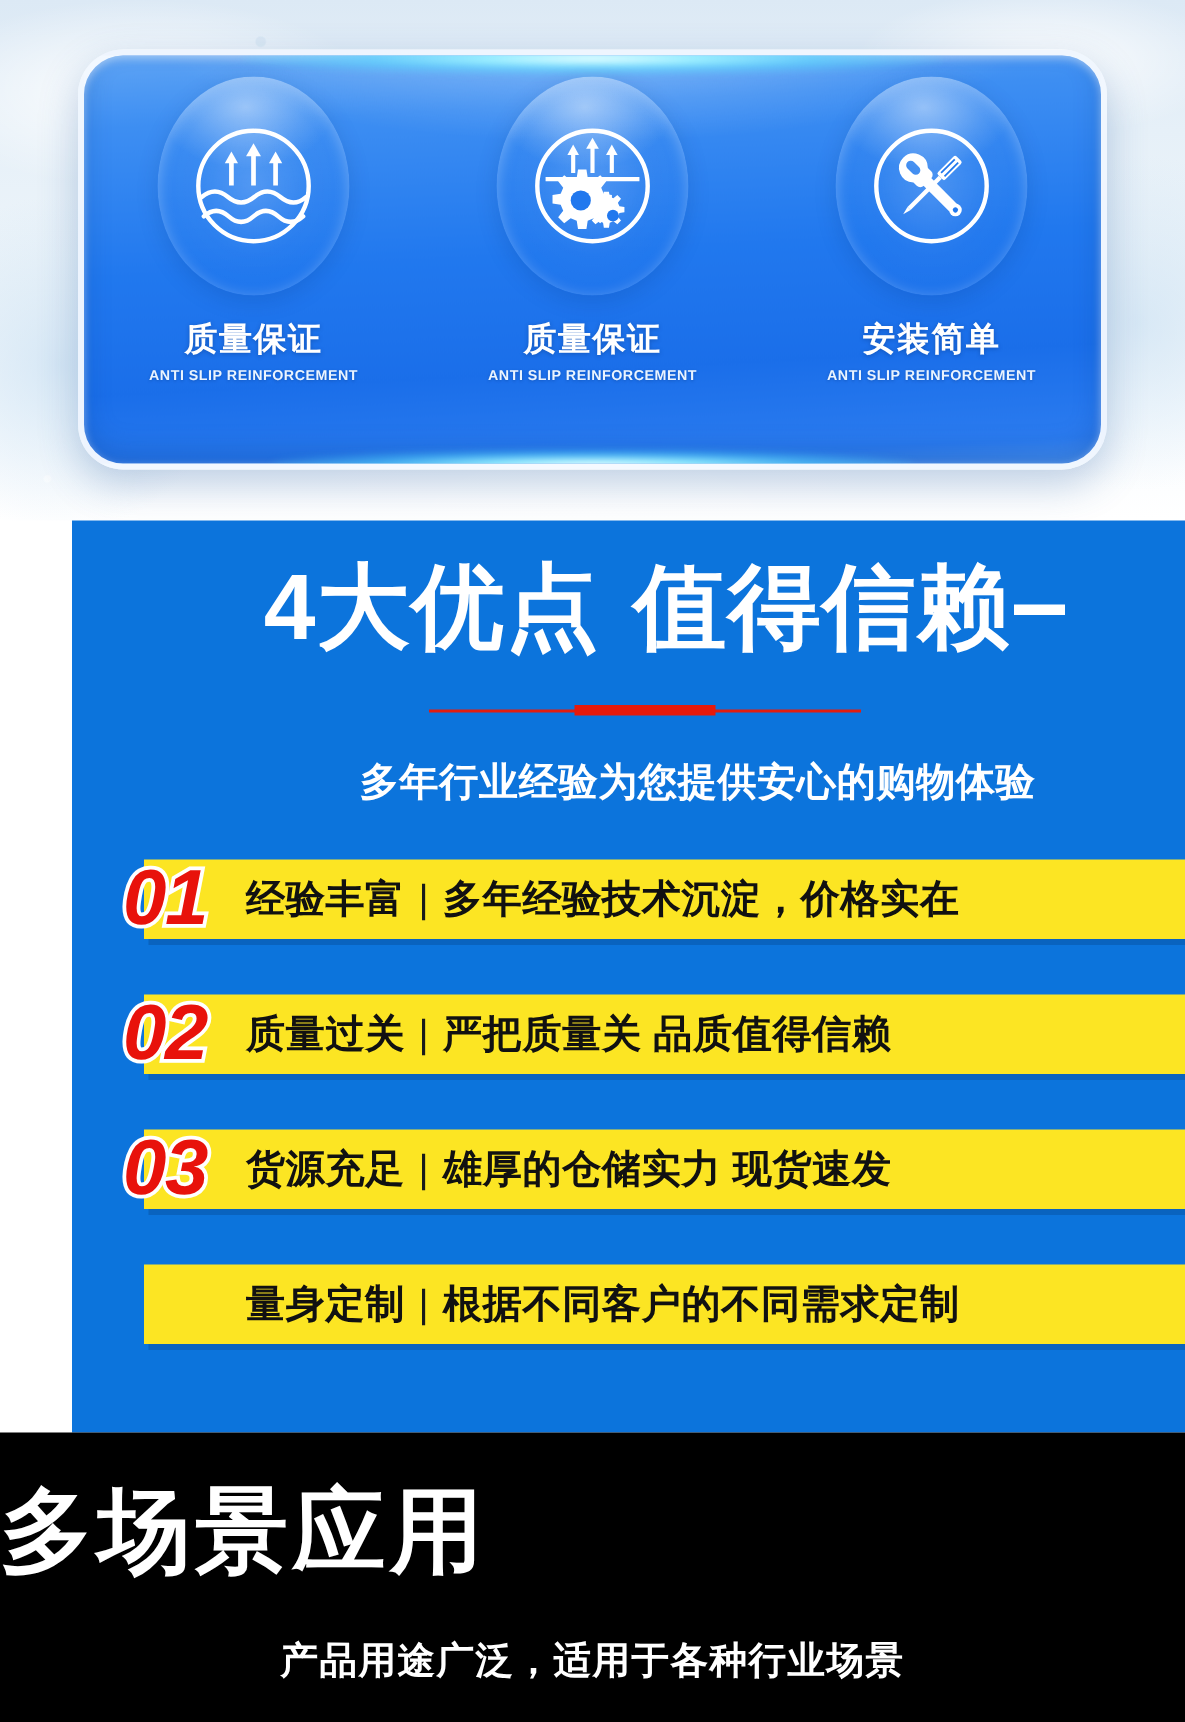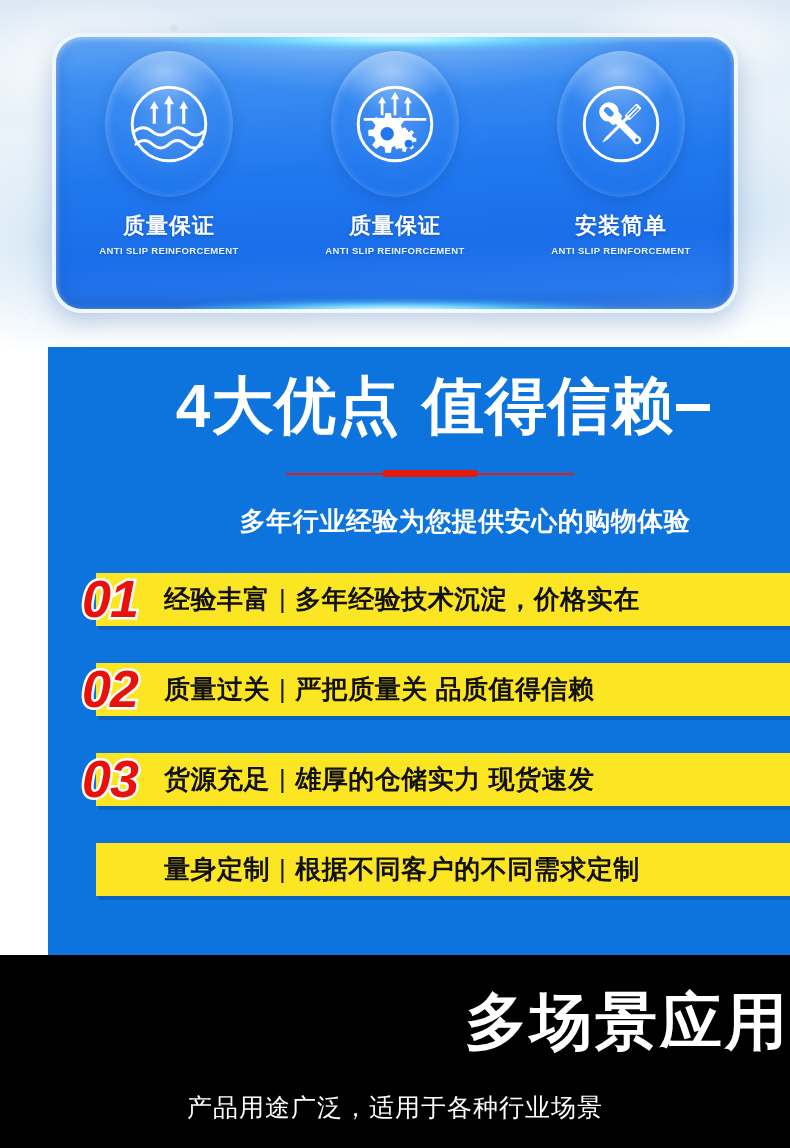--- a/index.html
+++ b/index.html
@@ -156,27 +156,27 @@
   }
   .row-text .lead { font-weight:bold; }
   .row-text .sep { margin:0 9px; font-weight:normal; color:#1a1a1a; }
 
   
   .black {
     position:absolute; left:0; top:955px; width:790px; height:193px;
     background:#000000;
   }
   .black-title {
-    position:absolute; left:0; top:36px; width:790px; text-align:right;
+    position:absolute; left:0; top:36px; width:790px; text-align:left;
     color:#ffffff; font-size:62px; font-weight:bold; line-height:1;
     letter-spacing:3px;
   }
   .black-sub {
     position:absolute; left:0; top:140px; width:790px; text-align:center;
-    color:#ffffff; font-size:25px; font-weight:normal; line-height:1;
+    color:#ffffff; font-size:25px; font-weight:bold; line-height:1;
     letter-spacing:1px;
   }
 </style>
 </head>
 <body>
 
 <div class="page">
 
   <div class="hero">
     <div class="hero-grain"></div>

